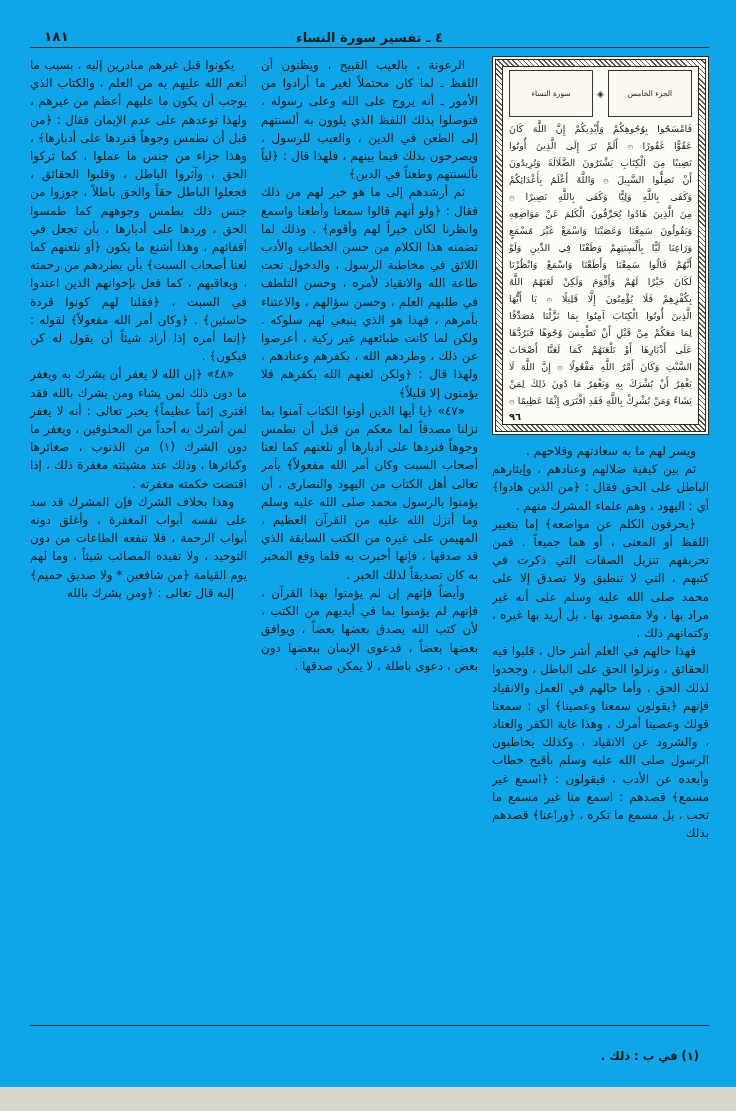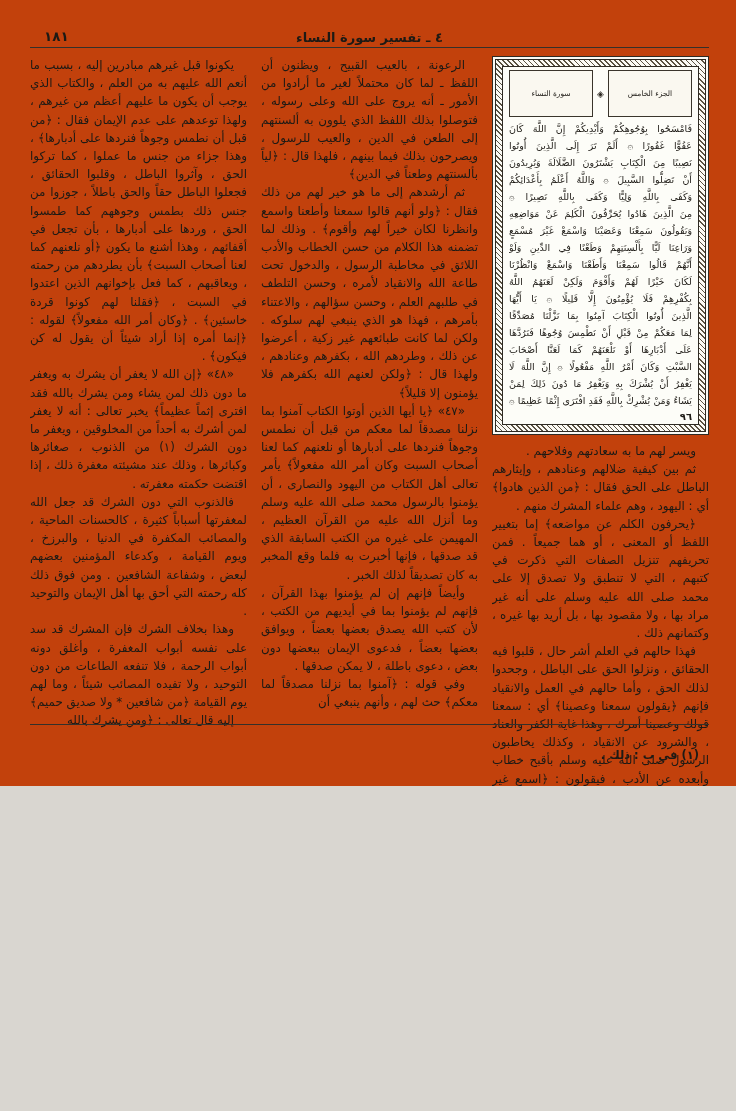--- a/index.html
+++ b/index.html
@@ -4,22 +4,22 @@
 <style>
   * { box-sizing: border-box; }
   html, body { margin: 0; padding: 0; }
   body {
     width: 736px; height: 1111px;
     background: #d9d6d0;
     font-family: "DejaVu Sans", sans-serif;
   }
   .page {
     position: relative;
-    width: 736px; height: 786px;
-    background: #c2410c;
+    width: 736px; height: 1087px;
+    background: #0ea5e9;
     color: #1d1a15;
     direction: rtl;
     overflow: hidden;
     text-decoration: underline;
   }
   
   .header {
     position: absolute; top: 25px; right: 27px; left: 30px; height: 23px;
     border-bottom: 1.6px solid #34302a;
   }
@@ -74,21 +74,21 @@
     background: #faf8f0;
   }
   .qf-ornament { font-size: 9px; color: #2e2a23; }
   .qf-text { overflow: hidden; }
   .qline {
     height: 17px; overflow: hidden;
     font-size: 9.5px; line-height: 17px;
     text-align: justify; text-align-last: justify;
   }
   .qf-number {
-    text-align: right; font-size: 10px; font-weight: 700;
+    text-align: left; font-size: 10px; font-weight: 700;
     padding-top: 2px; letter-spacing: 2px;
   }
   
   .footnote {
     position: absolute; bottom: 24px; right: 27px; left: 30px;
     border-top: 1.2px solid #34302a;
     padding-top: 23px;
   }
   .footnote-text {
     font-size: 11.5px; font-weight: 700;
@@ -143,27 +143,25 @@
       <p class="para">ثم بين كيفية ضلالهم وعنادهم ، وإيثارهم الباطل على الحق فقال : ﴿من الذين هادوا﴾ أي : اليهود ، وهم علماء المشرك منهم .</p>
       <p class="para">﴿يحرفون الكلم عن مواضعه﴾ إما بتغيير اللفظ أو المعنى ، أو هما جميعاً . فمن تحريفهم تنزيل الصفات التي ذكرت في كتبهم ، التي لا تنطبق ولا تصدق إلا على محمد صلى الله عليه وسلم على أنه غير مراد بها ، ولا مقصود بها ، بل أريد بها غيره ، وكتمانهم ذلك .</p>
       <p class="para">فهذا حالهم في العلم أشر حال ، قلبوا فيه الحقائق ، ونزلوا الحق على الباطل ، وجحدوا لذلك الحق ، وأما حالهم في العمل والانقياد فإنهم ﴿يقولون سمعنا وعصينا﴾ أي : سمعنا قولك وعصينا أمرك ، وهذا غاية الكفر والعناد ، والشرود عن الانقياد ، وكذلك يخاطبون الرسول صلى الله عليه وسلم بأقبح خطاب وأبعده عن الأدب ، فيقولون : ﴿اسمع غير مسمع﴾ قصدهم : اسمع منا غير مسمع ما تحب ، بل مسمع ما تكره ، ﴿وراعنا﴾ قصدهم بذلك</p>
     </div>
 
     <div class="col">
       <p class="para">الرعونة ، بالعيب القبيح ، ويظنون أن اللفظ ـ لما كان محتملاً لغير ما أرادوا من الأمور ـ أنه يروج على الله وعلى رسوله ، فتوصلوا بذلك اللفظ الذي يلوون به ألسنتهم إلى الطعن في الدين ، والعيب للرسول ، ويصرحون بذلك فيما بينهم ، فلهذا قال : ﴿لياً بألسنتهم وطعناً في الدين﴾</p>
       <p class="para">ثم أرشدهم إلى ما هو خير لهم من ذلك فقال : ﴿ولو أنهم قالوا سمعنا وأطعنا واسمع وانظرنا لكان خيراً لهم وأقوم﴾ . وذلك لما تضمنه هذا الكلام من حسن الخطاب والأدب اللائق في مخاطبة الرسول ، والدخول تحت طاعة الله والانقياد لأمره ، وحسن التلطف في طلبهم العلم ، وحسن سؤالهم ، والاعتناء بأمرهم ، فهذا هو الذي ينبغي لهم سلوكه . ولكن لما كانت طبائعهم غير زكية ، أعرضوا عن ذلك ، وطردهم الله ، بكفرهم وعنادهم ، ولهذا قال : ﴿ولكن لعنهم الله بكفرهم فلا يؤمنون إلا قليلاً﴾</p>
       <p class="para">«٤٧» ﴿يا أيها الذين أوتوا الكتاب آمنوا بما نزلنا مصدقاً لما معكم من قبل أن نطمس وجوهاً فنردها على أدبارها أو نلعنهم كما لعنا أصحاب السبت وكان أمر الله مفعولاً﴾ يأمر تعالى أهل الكتاب من اليهود والنصارى ، أن يؤمنوا بالرسول محمد صلى الله عليه وسلم وما أنزل الله عليه من القرآن العظيم ، المهيمن على غيره من الكتب السابقة الذي قد صدقها ، فإنها أخبرت به فلما وقع المخبر به كان تصديقاً لذلك الخبر .</p>
       <p class="para">وأيضاً فإنهم إن لم يؤمنوا بهذا القرآن ، فإنهم لم يؤمنوا بما في أيديهم من الكتب ، لأن كتب الله يصدق بعضها بعضاً ، ويوافق بعضها بعضاً ، فدعوى الإيمان ببعضها دون بعض ، دعوى باطلة ، لا يمكن صدقها .</p>
-      <p class="para">وفي قوله : ﴿آمنوا بما نزلنا مصدقاً لما معكم﴾ حث لهم ، وأنهم ينبغي أن</p>
     </div>
 
     <div class="col">
       <p class="para">يكونوا قبل غيرهم مبادرين إليه ، بسبب ما أنعم الله عليهم به من العلم ، والكتاب الذي يوجب أن يكون ما عليهم أعظم من غيرهم ، ولهذا توعدهم على عدم الإيمان فقال : ﴿من قبل أن نطمس وجوهاً فنردها على أدبارها﴾ ، وهذا جزاء من جنس ما عملوا ، كما تركوا الحق ، وآثروا الباطل ، وقلبوا الحقائق ، فجعلوا الباطل حقاً والحق باطلاً ، جوزوا من جنس ذلك بطمس وجوههم كما طمسوا الحق ، وردها على أدبارها ، بأن تجعل في أقفائهم ، وهذا أشنع ما يكون ﴿أو نلعنهم كما لعنا أصحاب السبت﴾ بأن يطردهم من رحمته ، ويعاقبهم ، كما فعل بإخوانهم الذين اعتدوا في السبت ، ﴿فقلنا لهم كونوا قردة خاسئين﴾ . ﴿وكان أمر الله مفعولاً﴾ لقوله : ﴿إنما أمره إذا أراد شيئاً أن يقول له كن فيكون﴾ .</p>
       <p class="para">«٤٨» ﴿إن الله لا يغفر أن يشرك به ويغفر ما دون ذلك لمن يشاء ومن يشرك بالله فقد افترى إثماً عظيماً﴾ يخبر تعالى : أنه لا يغفر لمن أشرك به أحداً من المخلوقين ، ويغفر ما دون الشرك (١) من الذنوب ، صغائرها وكبائرها ، وذلك عند مشيئته مغفرة ذلك ، إذا اقتضت حكمته مغفرته .</p>
-      <p class="para">فالذنوب التي دون الشرك قد جعل الله لمغفرتها أسباباً كثيرة ، كالحسنات الماحية ، والمصائب المكفرة في الدنيا ، والبرزخ ، ويوم القيامة ، وكدعاء المؤمنين بعضهم لبعض ، وشفاعة الشافعين . ومن فوق ذلك كله رحمته التي أحق بها أهل الإيمان والتوحيد .</p>
       <p class="para">وهذا بخلاف الشرك فإن المشرك قد سد على نفسه أبواب المغفرة ، وأغلق دونه أبواب الرحمة ، فلا تنفعه الطاعات من دون التوحيد ، ولا تفيده المصائب شيئاً ، وما لهم يوم القيامة ﴿من شافعين * ولا صديق حميم﴾</p>
       <p class="para">إليه قال تعالى : ﴿ومن يشرك بالله</p>
     </div>
 
   </div>
 
   <div class="footnote">
     <div class="footnote-text">(١) في ب : ذلك .</div>
   </div>
 

